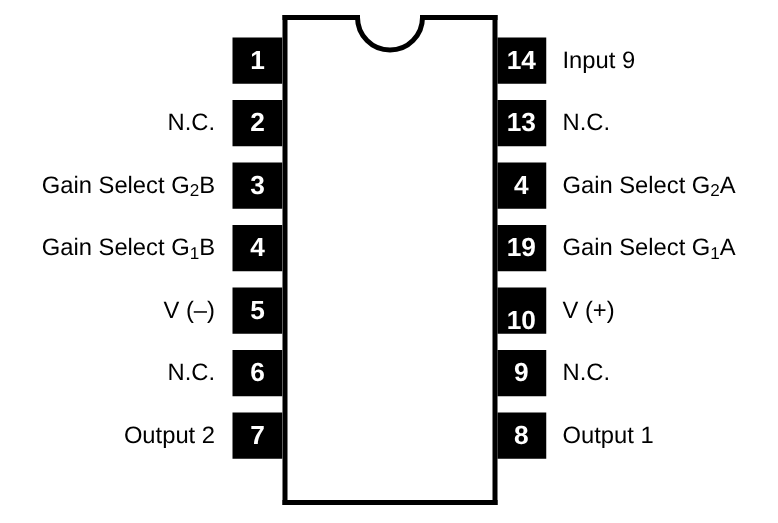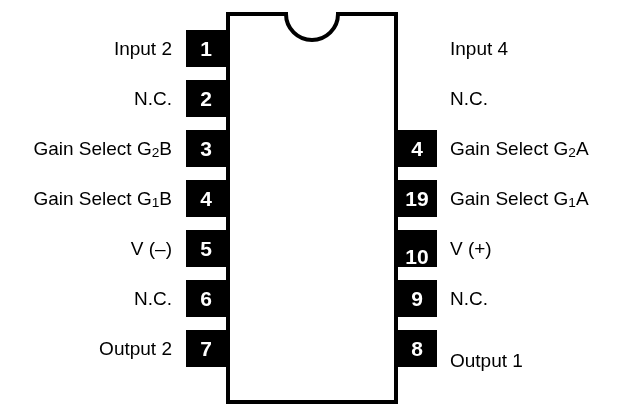--- a/index.html
+++ b/index.html
@@ -118,23 +118,20 @@
       <path d="M 0 2 L 6 2 A 26 26 0 0 0 58 2 L 64 2" fill="none" stroke="#000000" stroke-width="4"></path>
     </svg>
   </div>
 
   <div id="pins-left"></div>
   <div id="pins-right"></div>
 
 <div class="pin left" style="top: 30px;">
       <span>1</span>
     </div>
-    <div class="pin-label left" style="top: 30px;">
-      <span>Input 2</span>
-    </div>
     <div class="pin left" style="top: 80px;">
       <span>2</span>
     </div>
     <div class="pin-label left" style="top: 80px;">
       <span>N.C.</span>
     </div>
     <div class="pin left" style="top: 130px;">
       <span>3</span>
     </div>
     <div class="pin-label left" style="top: 130px;">
@@ -161,22 +158,28 @@
     </div>
     <div class="pin-label left" style="top: 280px;">
       <span>N.C.</span>
     </div>
     <div class="pin left" style="top: 330px;">
       <span>7</span>
     </div>
     <div class="pin-label left" style="top: 330px;">
       <span>Output 2</span>
     </div>
+    <div class="pin right" style="top: 30px;">
+      <span>14</span>
+    </div>
     <div class="pin-label right" style="top: 30px;">
-      <span>Input 4</span>
+      <span>Input 9</span>
+    </div>
+    <div class="pin right" style="top: 80px;">
+      <span>13</span>
     </div>
     <div class="pin-label right" style="top: 80px;">
       <span>N.C.</span>
     </div>
     <div class="pin right" style="top: 130px;">
       <span>4</span>
     </div>
     <div class="pin-label right" style="top: 130px;">
       <span>Gain Select G</span>
       <sub>2</sub>
@@ -198,16 +201,16 @@
     </div>
     <div class="pin right" style="top: 280px;">
       <span>9</span>
     </div>
     <div class="pin-label right" style="top: 280px;">
       <span>N.C.</span>
     </div>
     <div class="pin right" style="top: 330px;">
       <span>8</span>
     </div>
-    <div class="pin-label right" style="top: 330px; margin-top: 12px;">
+    <div class="pin-label right" style="top: 330px;">
       <span>Output 1</span>
     </div>
   </div>
 
 </body></html>

